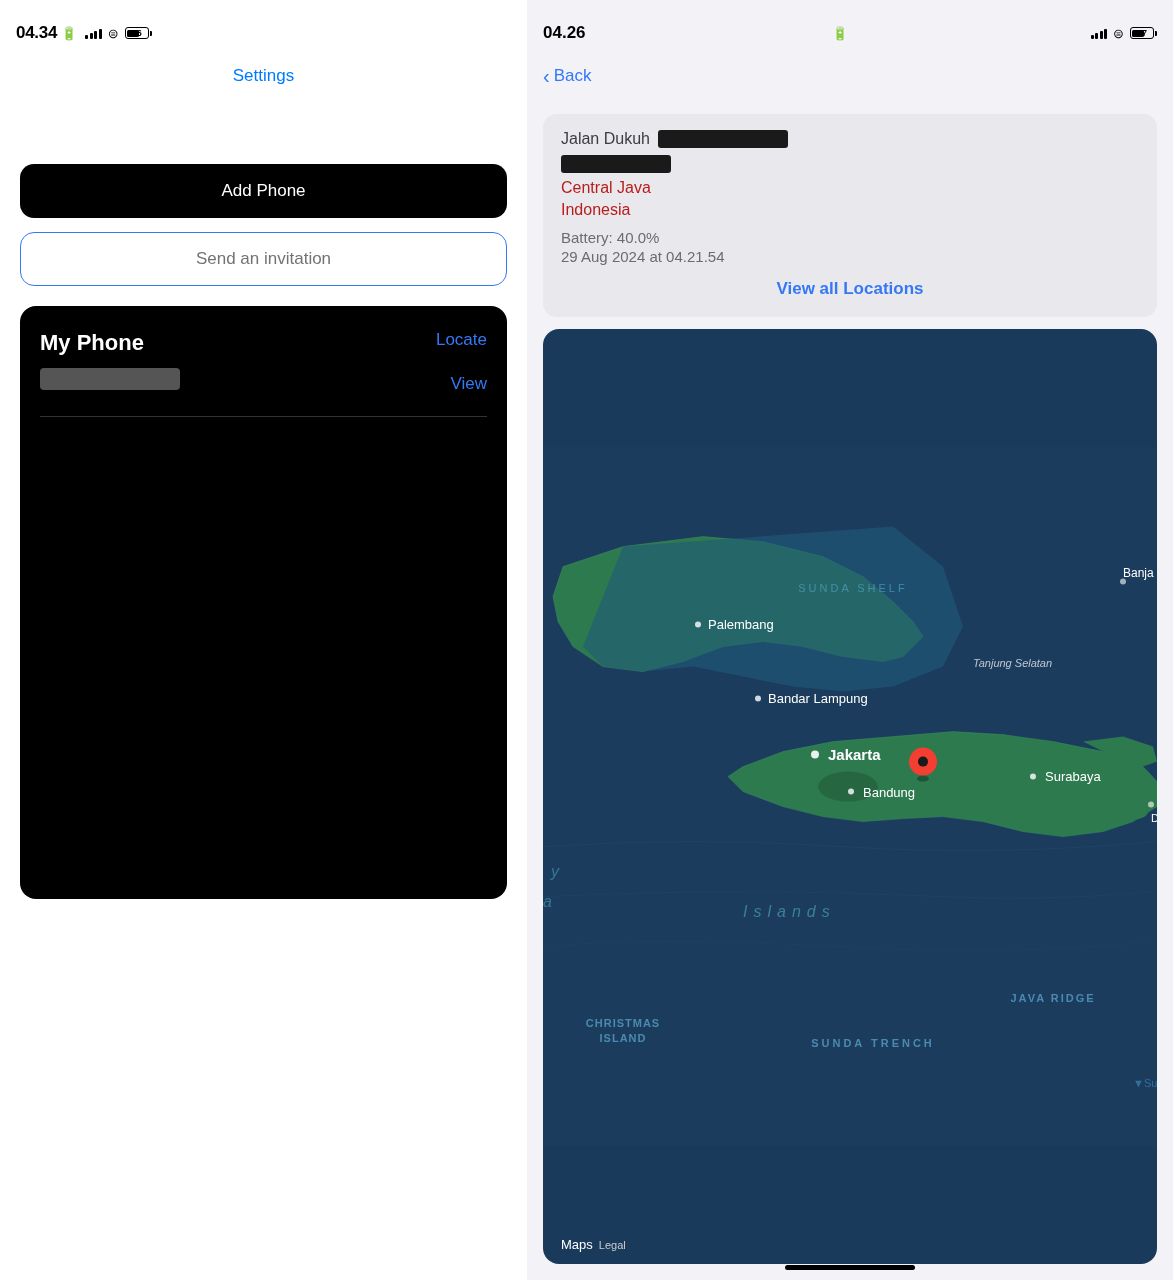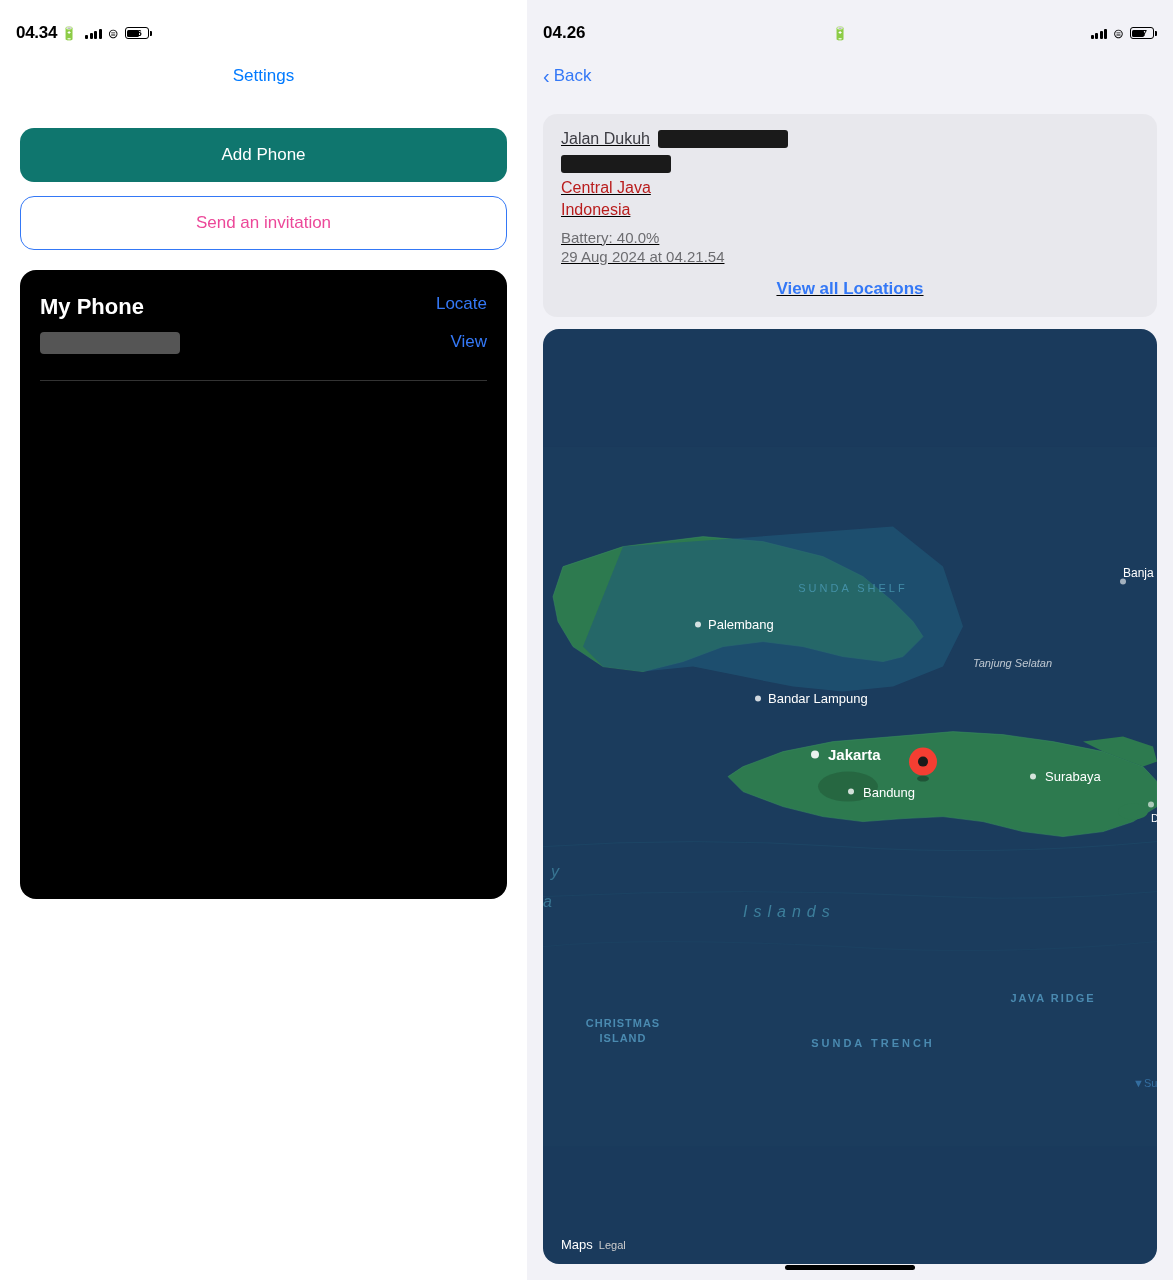--- a/index.html
+++ b/index.html
@@ -66,36 +66,37 @@
       width: 100%;
       padding: 30px 20px 0 20px;
       display: flex;
       flex-direction: column;
       gap: 14px;
     }
 
     .btn-add-phone {
       width: 100%;
       height: 54px;
-      background: #0f766e;
+      background: #000000;
       border: none;
       border-radius: 14px;
       color: #fff;
       font-size: 17px;
       font-weight: 500;
       cursor: pointer;
+      margin-top: 36px;
     }
 
     .btn-send-invite {
       width: 100%;
       height: 54px;
       background: #fff;
       border: 1.5px solid #3478F6;
       border-radius: 14px;
-      color: #ec4899;
+      color: #737373;
       font-size: 17px;
       font-weight: 400;
       cursor: pointer;
     }
 
     .my-phone-card {
       width: calc(100% - 40px);
       margin: 20px 20px 0 20px;
       background: #000;
       border-radius: 16px;
@@ -122,21 +123,21 @@
     .phone-redacted {
       width: 140px;
       height: 22px;
       background: #555;
       border-radius: 4px;
       margin-top: 12px;
     }
 
     .view-btn {
       position: absolute;
-      top: 62px;
+      top: 68px;
       right: 20px;
       color: #3478F6;
       font-size: 17px;
       cursor: pointer;
     }
 
     .divider-line {
       width: calc(100% - 40px);
       height: 1px;
       background: #333;
@@ -210,21 +211,20 @@
       font-size: 20px;
       margin-right: 4px;
       font-weight: 300;
     }
 
     .location-card {
       background: #e8e8ed;
       border-radius: 14px;
       margin: 16px 16px 12px 16px;
       padding: 16px 18px 18px 18px;
-      text-decoration: underline;
     }
 
     .location-address-line1 {
       font-size: 16px;
       color: #3c3c43;
       display: flex;
       align-items: center;
       gap: 8px;
       margin-bottom: 6px;
     }

